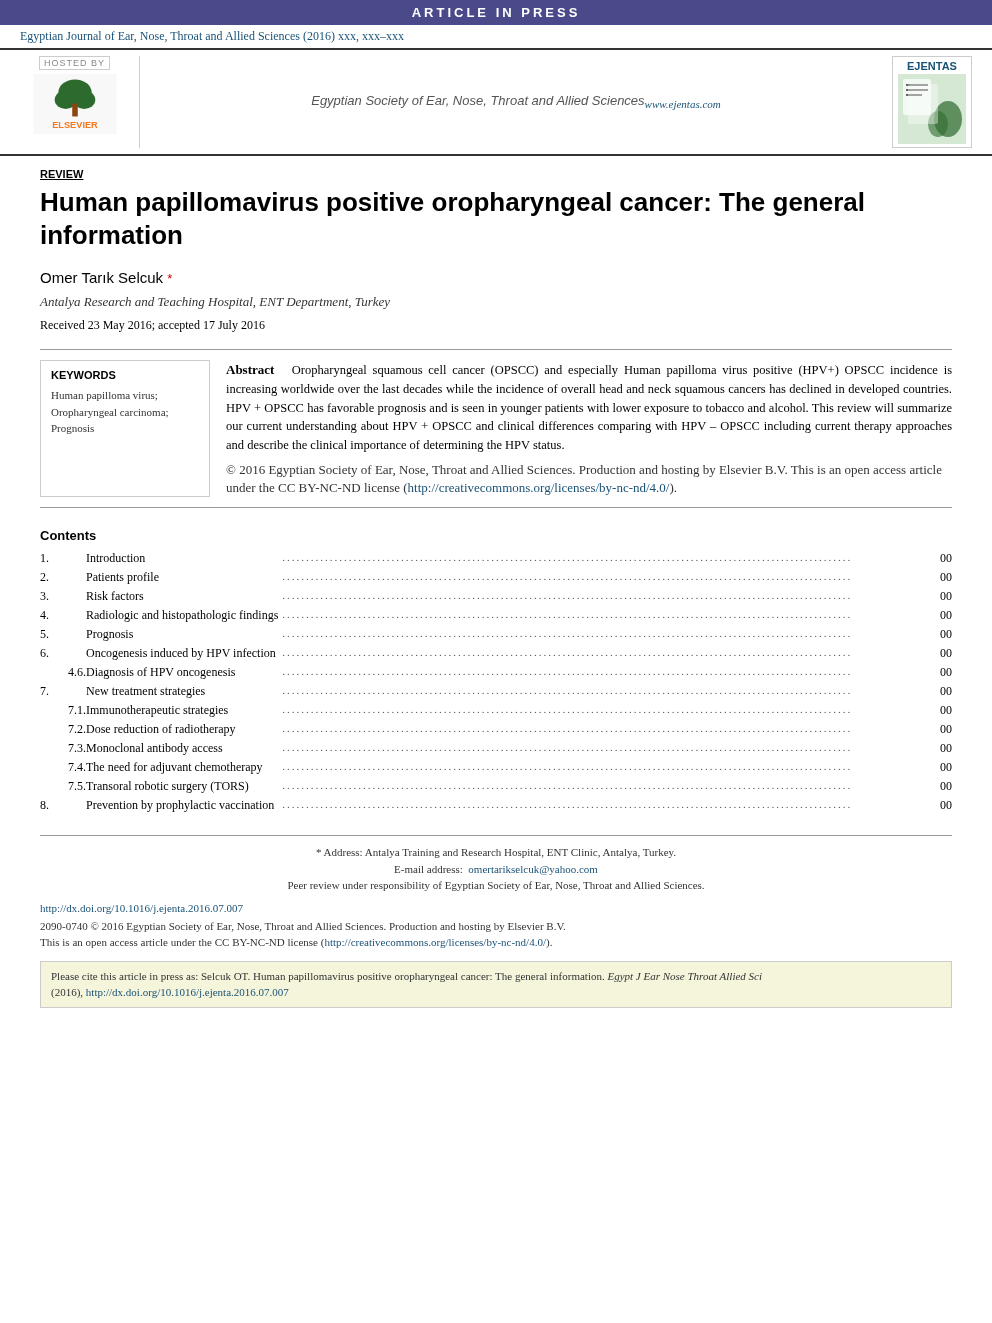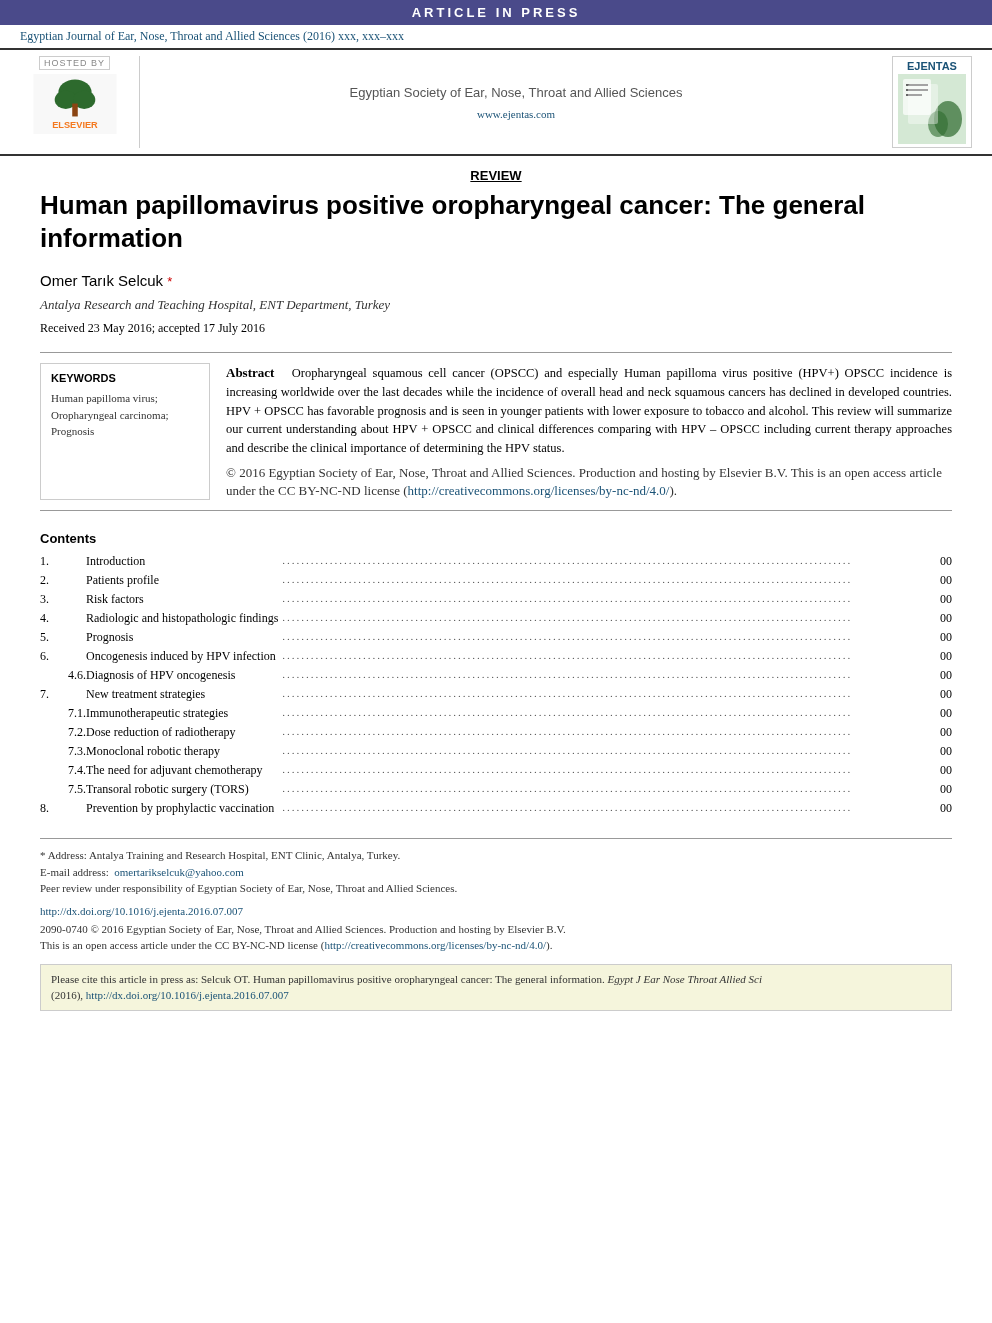--- a/index.html
+++ b/index.html
@@ -65,25 +65,25 @@
       height: 60px;
     }
     .elsevier-logo svg {
       width: 100%;
       height: 100%;
     }
 
     .journal-center {
       flex: 1;
       display: flex;
-      flex-direction: column;
       justify-content: center;
       align-items: center;
       text-align: left;
       padding: 0 10px;
+      font-style: italic;
     }
     .society-name {
       font-size: 13px;
       color: #555;
       font-family: Arial, sans-serif;
       margin-bottom: 4px;
     }
     .journal-title-header {
       font-size: 17px;
       font-weight: bold;
@@ -128,26 +128,25 @@
       background: rgba(255,255,255,0.4);
       border-radius: 2px;
     }
 
     
     .main-content {
       padding: 0 40px;
     }
 
     .review-label {
-      font-size: 13px;
+      font-size: 11px;
       font-weight: bold;
       font-family: Arial, sans-serif;
       margin-bottom: 6px;
       text-decoration: underline;
-      text-align: center;
     }
 
     .article-title {
       font-size: 26px;
       font-weight: bold;
       font-family: Arial, sans-serif;
       line-height: 1.25;
       margin-bottom: 18px;
     }
 
@@ -245,20 +244,21 @@
       font-size: 12px;
       padding: 1.5px 0;
       vertical-align: top;
     }
 
     
     .footer-section {
       margin-top: 20px;
       border-top: 1px solid #999;
       padding-top: 8px;
+      text-align: center;
     }
     .footnote-line {
       font-size: 11px;
       line-height: 1.5;
       color: #333;
     }
     .footnote-line a { color: #1a5276; }
 
     .doi-line {
       font-size: 11px;
@@ -437,21 +437,21 @@
             <td style="text-align: right; white-space: nowrap; padding-left: 4px;">00</td>
           </tr>
           <tr>
             <td style="white-space: nowrap; padding-left: 28px; width: 60px;">7.2.</td>
             <td style="white-space: nowrap;">Dose reduction of radiotherapy</td>
             <td style="width: 100%; padding-left: 4px; padding-right: 4px;"><span style="display: inline-block; width: 100%; color: rgb(85, 85, 85); font-size: 11px; letter-spacing: 2px; overflow: hidden; white-space: nowrap;">........................................................................................................................</span></td>
             <td style="text-align: right; white-space: nowrap; padding-left: 4px;">00</td>
           </tr>
           <tr>
             <td style="white-space: nowrap; padding-left: 28px; width: 60px;">7.3.</td>
-            <td style="white-space: nowrap;">Monoclonal robotic therapy</td>
+            <td style="white-space: nowrap;">Monoclonal antibody access</td>
             <td style="width: 100%; padding-left: 4px; padding-right: 4px;"><span style="display: inline-block; width: 100%; color: rgb(85, 85, 85); font-size: 11px; letter-spacing: 2px; overflow: hidden; white-space: nowrap;">........................................................................................................................</span></td>
             <td style="text-align: right; white-space: nowrap; padding-left: 4px;">00</td>
           </tr>
           <tr>
             <td style="white-space: nowrap; padding-left: 28px; width: 60px;">7.4.</td>
             <td style="white-space: nowrap;">The need for adjuvant chemotherapy</td>
             <td style="width: 100%; padding-left: 4px; padding-right: 4px;"><span style="display: inline-block; width: 100%; color: rgb(85, 85, 85); font-size: 11px; letter-spacing: 2px; overflow: hidden; white-space: nowrap;">........................................................................................................................</span></td>
             <td style="text-align: right; white-space: nowrap; padding-left: 4px;">00</td>
           </tr>
           <tr>

